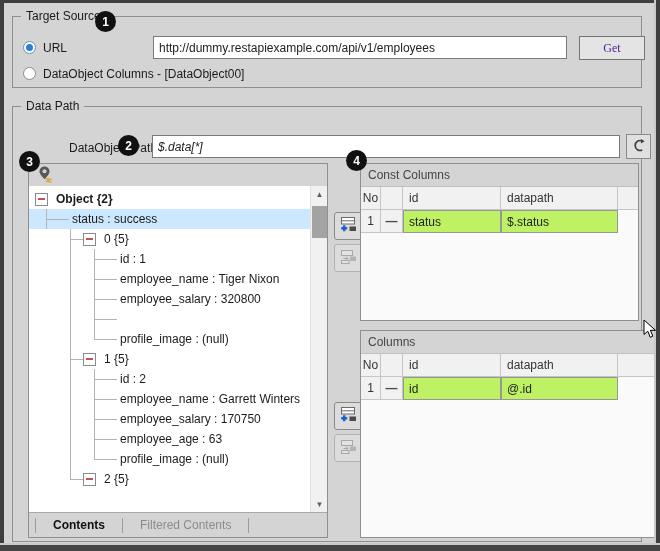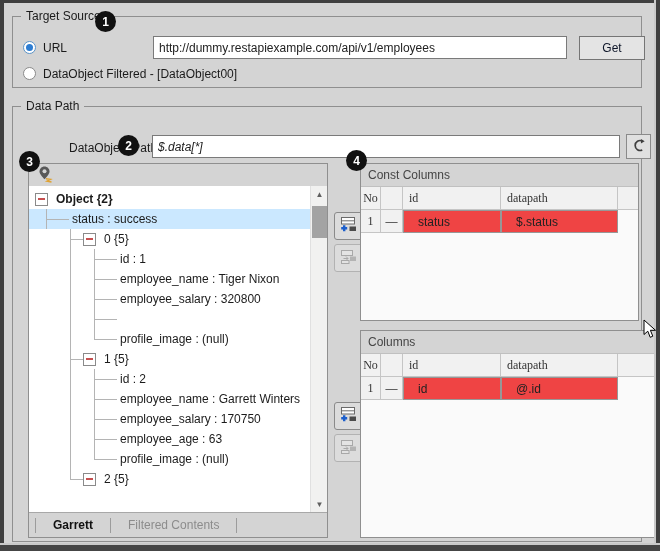--- a/index.html
+++ b/index.html
@@ -19,21 +19,21 @@
          font-weight:bold;font-size:12px;display:flex;align-items:center;justify-content:center;z-index:20;}
 
   .radio{position:absolute;width:13px;height:13px;border-radius:50%;background:#fff;border:1px solid #8a8a8a;}
   .radio.selected{border-color:#5a93c7;}
   .radio.selected::after{content:'';position:absolute;left:2px;top:2px;width:7px;height:7px;border-radius:50%;background:#2d7dd2;}
   .radio-label{position:absolute;white-space:nowrap;}
 
   .textbox{position:absolute;background:#fff;border:1px solid #7a7a7a;font-family:"Liberation Sans",sans-serif;
            font-size:12px;color:#222;padding:4px 5px;outline:none;}
   .btn{position:absolute;background:#e4e4e4;border:1px solid #757575;display:flex;align-items:center;
-       justify-content:center;font-size:12px;color:#0f172a;}
+       justify-content:center;font-size:12px;color:#4c1d95;font-family:Liberation Serif, serif;}
   .iconbtn{position:absolute;background:#dcdcdc;border:1px solid #8a8a8a;display:flex;align-items:center;justify-content:center;}
 
   .panel{position:absolute;border:1px solid #8f8f8f;background:#d4d4d4;}
   .panel-header{height:22px;display:flex;align-items:center;padding:0 7px;color:#454545;background:#d4d4d4;}
   .panel-header .ph-title{flex:1;}
 
   
   .tree{position:absolute;left:0;right:17px;top:22px;bottom:25px;background:#fff;overflow:hidden;padding-top:3px;}
   .trow{display:flex;align-items:center;height:20px;white-space:nowrap;padding-left:6px;}
   .trow.sel{background:#cbe8ff;}
@@ -62,28 +62,28 @@
         background:#d4d4d4;border-top:1px solid #a8a8a8;}
   .tab{padding:0 17px;white-space:nowrap;}
   .tab.active{font-weight:bold;color:#111;}
   .tab.inactive{color:#8c8c8c;}
   .tabsep{width:1px;height:15px;background:#9c9c9c;}
 
   
   .tblarea{position:absolute;left:0;right:0;top:22px;bottom:0;background:#fafafa;border-top:1px solid #c0c0c0;}
   .tbl-row{display:flex;height:23px;}
   .th,.td-gray{background:#f1f1f1;border-right:1px solid #c5c5c5;border-bottom:1px solid #c5c5c5;
-       display:flex;align-items:center;color:#333;font-family:Liberation Serif, serif;}
+       display:flex;align-items:center;color:#333;}
   .c-no{width:20px;flex:none;justify-content:center;}
   .c-grip{width:22px;flex:none;justify-content:center;}
   .c-id{width:98px;flex:none;padding-left:6px;}
   .c-dp{width:117px;flex:none;padding-left:6px;}
   .c-rest{flex:1;}
   .th.c-rest{background:#f1f1f1;border-bottom:1px solid #c5c5c5;border-right:none;}
-  .td-edit{background:#ef4444;border:1px solid #979797;display:flex;align-items:center;padding-left:14px;color:#222;}
+  .td-edit{background:#bef264;border:1px solid #979797;display:flex;align-items:center;padding-left:5px;color:#222;}
   .td-edit.c-id{width:98px;} .td-edit.c-dp{width:117px;}
   .grip{font-weight:bold;color:#4a4a4a;}
 
   .cursor{position:absolute;z-index:40;}
   .lbl{position:absolute;white-space:nowrap;}
 </style>
 </head>
 <body>
 
 <div class="screen">
@@ -92,21 +92,21 @@
   <div class="frame-right"></div>
   <div class="frame-bottom"></div>
 
   <div class="groupbox" style="left:12px;top:16px;width:630px;height:72px;">
     <span class="groupbox-label">Target Source</span>
     <span class="radio selected" style="left:10px;top:24px;"></span>
     <span class="radio-label" style="left:30px;top:24px;">URL</span>
     <input class="textbox" style="left: 140px; top: 19px; width: 414px; height: 23px;" readonly="" value="http://dummy.restapiexample.com/api/v1/employees">
     <div class="btn" style="left:566px;top:19px;width:66px;height:24px;">Get</div>
     <span class="radio" style="left:10px;top:50px;"></span>
-    <span class="radio-label" style="left:30px;top:50px;">DataObject Filtered - [DataObject00]</span>
+    <span class="radio-label" style="left:30px;top:50px;">DataObject Columns - [DataObject00]</span>
   </div>
   <div class="badge" style="left:95px;top:11px;">1</div>
 
   <div class="groupbox" style="left:12px;top:106px;width:630px;height:436px;">
     <span class="groupbox-label">Data Path</span>
   </div>
   <span class="lbl" style="left:32px;top:141px;margin-left:37px;">DataObject Path</span>
   <div class="badge" style="left:118px;top:135px;">2</div>
   <input class="textbox" style="left: 152px; top: 135px; width: 468px; height: 23px; font-style: italic;" readonly="" value="$.data[*]">
   <div class="iconbtn" style="left:626px;top:134px;width:25px;height:25px;background:#e0e0e0;">
@@ -229,21 +229,21 @@
           <span class="tlabel">2 {5}</span>
         </div>
       </div>
     <div class="vscroll">
       <div class="sb-btn sb-up">▲</div>
       <div class="sb-thumb"></div>
       <div class="sb-btn sb-down">▼</div>
     </div>
     <div class="tabs">
       <div class="tabsep" style="margin-left:6px;"></div>
-      <div class="tab active">Garrett</div>
+      <div class="tab active">Contents</div>
       <div class="tabsep"></div>
       <div class="tab inactive">Filtered Contents</div>
       <div class="tabsep"></div>
     </div>
   </div>
 
   <div class="iconbtn" style="left:334px;top:212px;width:29px;height:28px;border-radius:3px;">
     <span>
       <svg width="18" height="17" viewBox="0 0 18 17">
           <rect x="1.5" y="1.5" width="13" height="6.5" fill="#fdfdfd" stroke="#6b6b6b"></rect>

